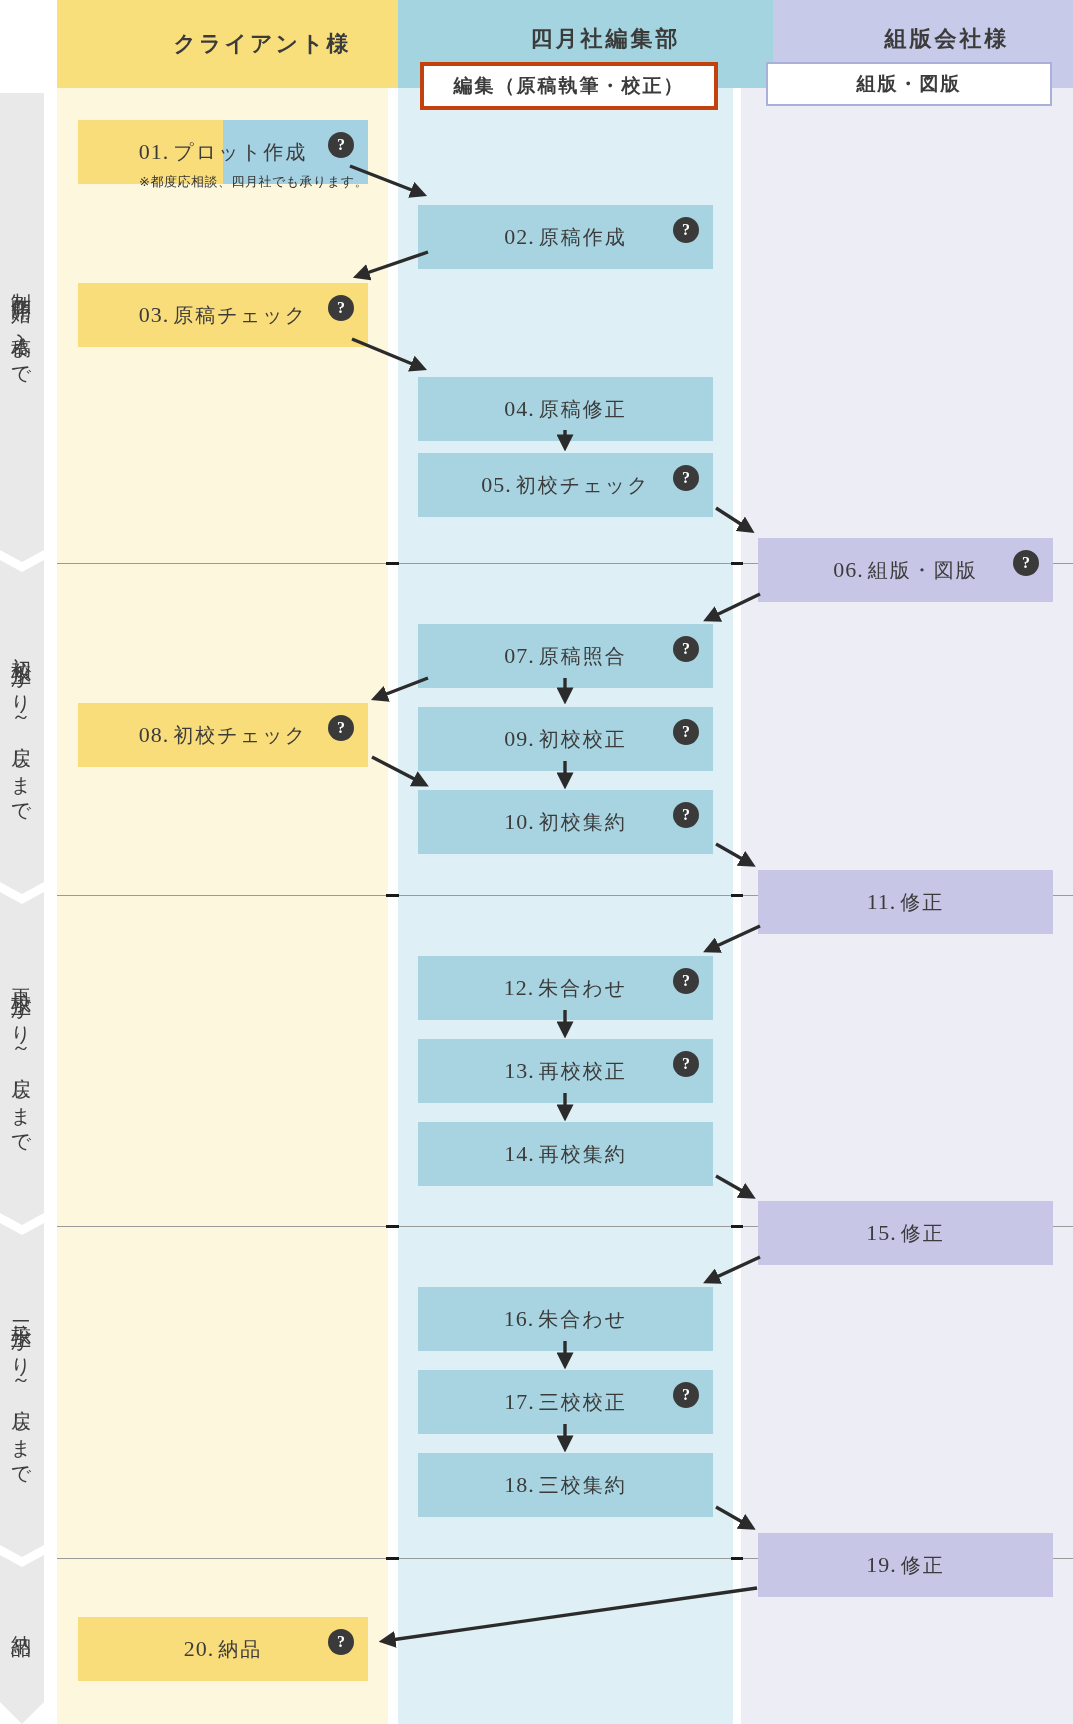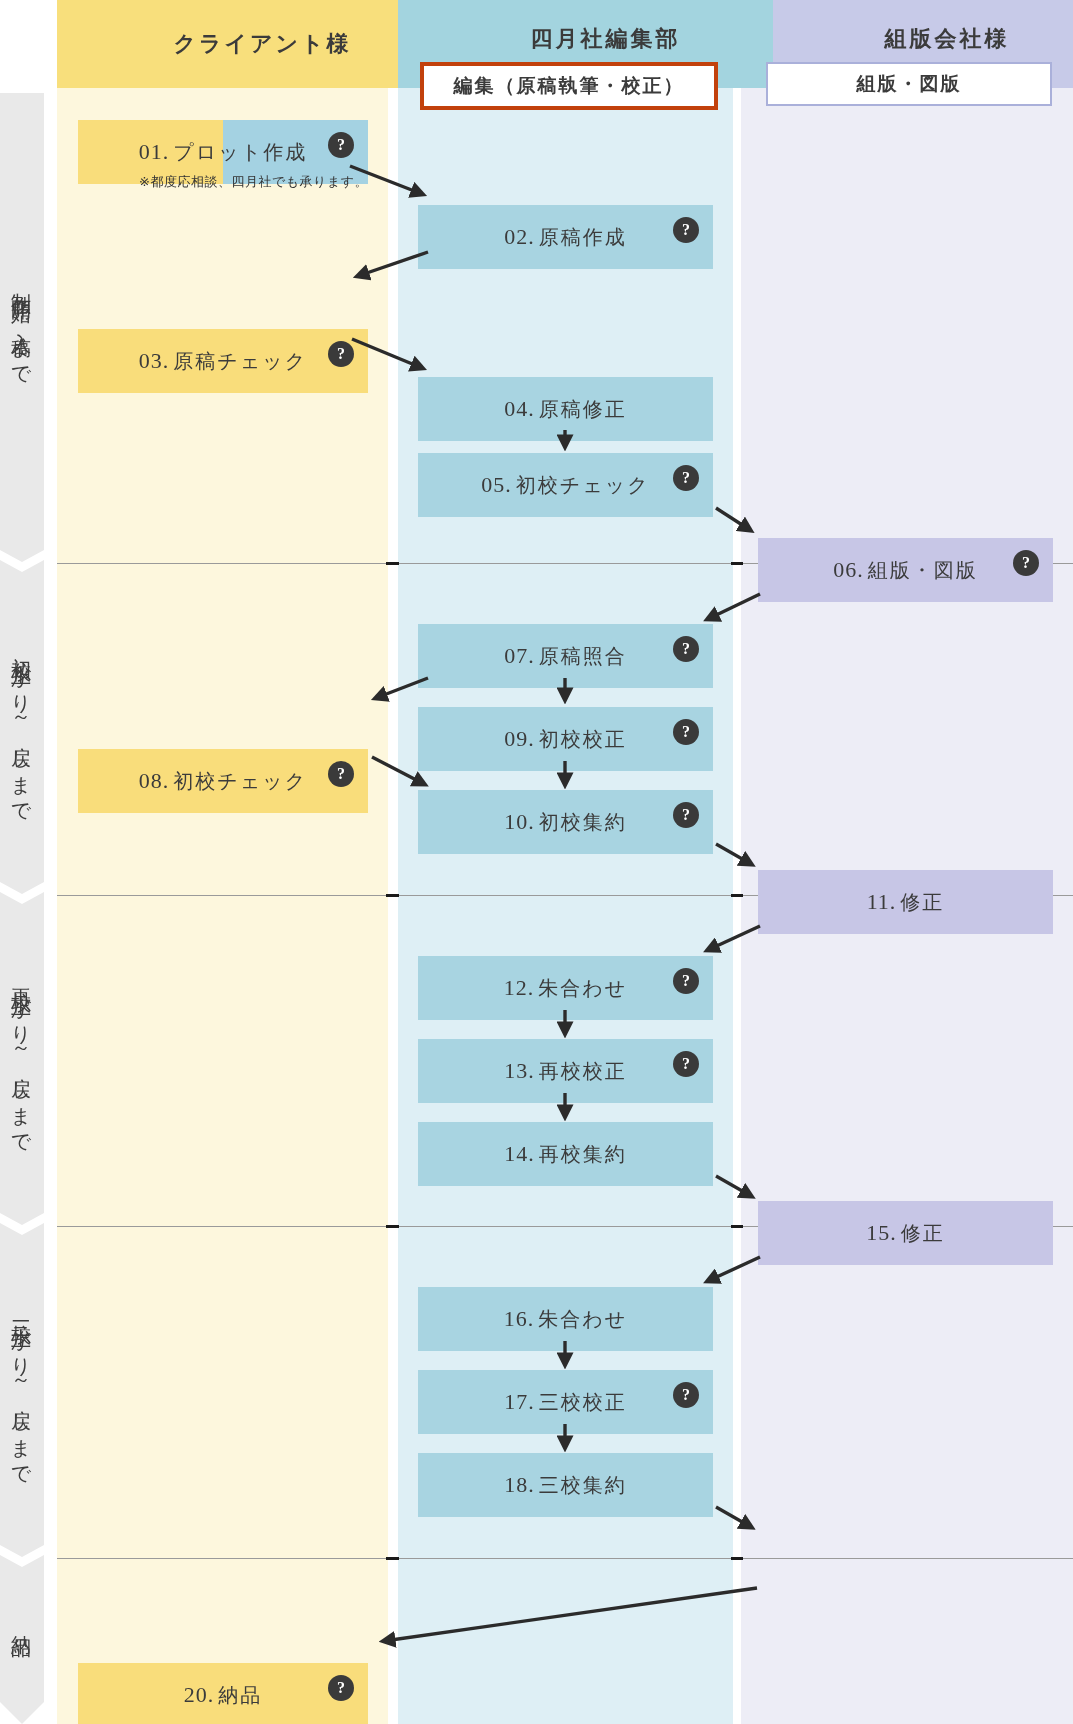--- a/index.html
+++ b/index.html
@@ -34,21 +34,21 @@
   .phase span{writing-mode:vertical-rl;text-orientation:mixed;font-size:20px;letter-spacing:4px;color:#3c3c3c;font-weight:500;}
 
   
   .divider{position:absolute;left:57px;width:1016px;height:1px;background:#9a9a9a;z-index:2;}
   .dash{position:absolute;height:3px;background:#1a1a1a;z-index:3;}
 
   
   .box{position:absolute;height:64px;display:flex;align-items:center;justify-content:center;z-index:5;}
   .box .txt{font-size:20px;letter-spacing:2px;color:#3b3b3b;white-space:nowrap;}
   .box .num{font-family:"Liberation Serif","DejaVu Serif",serif;font-size:22px;letter-spacing:1px;margin-right:4px;}
-  .box.yellow{background:#f9dd7b;left:78px;width:290px;margin-top:46px;}
+  .box.yellow{background:#f9dd7b;left:78px;width:290px;}
   .box.teal{background:#a8d4e1;left:418px;width:295px;}
   .box.purple{background:#c7c6e6;left:758px;width:295px;}
   .box.split{left:78px;width:290px;background:linear-gradient(to right,#f9dd7b 0 50%,#a4d2e2 50% 100%);}
   .badge{position:absolute;right:14px;top:12px;width:26px;height:26px;border-radius:50%;background:#3a3a3a;
          color:#ffffff;font-size:16px;font-weight:bold;display:flex;align-items:center;justify-content:center;
          font-family:"Liberation Serif","DejaVu Serif",serif;cursor:pointer;}
   .note{position:absolute;left:78px;width:290px;top:173px;text-align:right;font-size:13px;letter-spacing:0.5px;color:#333;z-index:5;}
 
   svg#overlay{position:absolute;left:0;top:0;z-index:6;pointer-events:none;}
 </style>
@@ -181,20 +181,23 @@
 
   <div class="box teal" style="top:1370px;">
     <span class="txt"><span class="num">17.</span><span>三校校正</span></span>
     <span class="badge">?</span>
   </div>
 
   <div class="box teal" style="top:1453px;">
     <span class="txt"><span class="num">18.</span><span>三校集約</span></span>
   </div>
 
+  <div class="box purple" style="top:1533px;">
+    <span class="txt"><span class="num">19.</span><span>修正</span></span>
+  </div>
 
   <div class="box yellow" style="top:1617px;">
     <span class="txt"><span class="num">20.</span><span>納品</span></span>
     <span class="badge">?</span>
   </div>
 
   <svg id="overlay" width="1073" height="1724" viewBox="0 0 1073 1724">
     <defs>
       <marker id="ah" markerWidth="5" markerHeight="5" refX="3.4" refY="2.5" orient="auto">
         <path d="M0,0 L5,2.5 L0,5 z" fill="#2b2b2b"></path>

